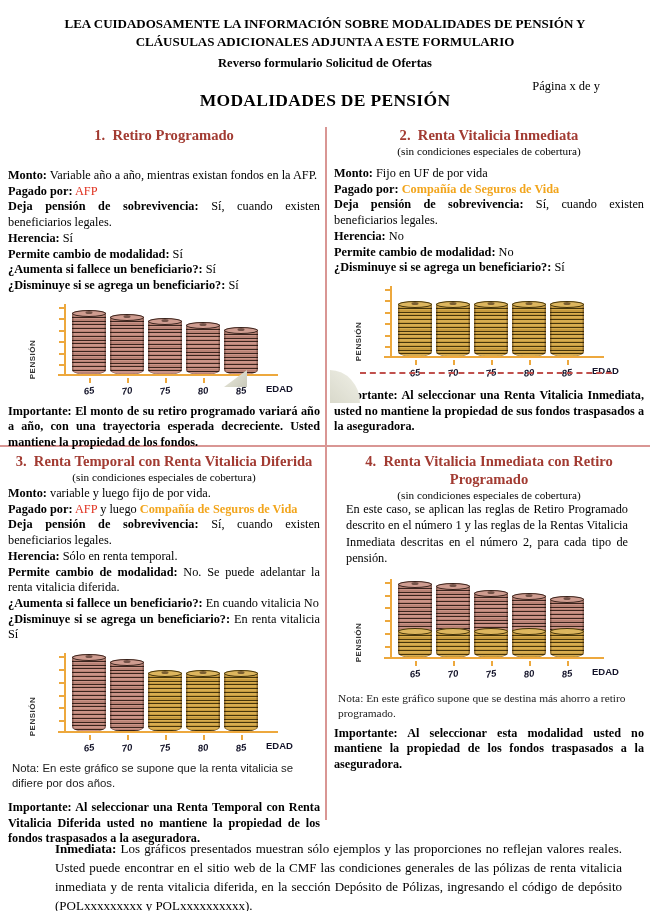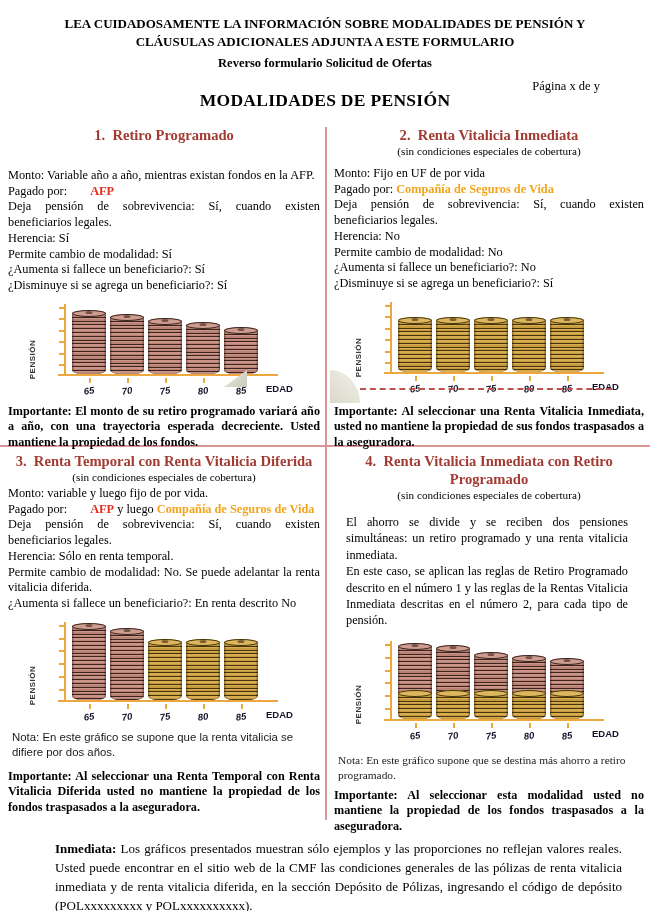--- a/index.html
+++ b/index.html
@@ -22,22 +22,22 @@
   .quadrant{position:absolute;font-size:12.3px;}
   #q1{left:8px;  top:126px;width:312px;height:317px;}
   #q2{left:334px;top:126px;width:310px;height:317px;}
   #q3{left:8px;  top:452px;width:312px;height:370px;}
   #q4{left:334px;top:452px;width:310px;height:370px;}
   .qtitle{text-align:center;color:var(--title-red);font-weight:bold;
           font-size:14.6px;line-height:18px;}
   .qsubtitle{text-align:center;font-size:11.2px;margin-top:1px;}
   .facts{text-align:justify;line-height:15.7px;}
   .fact{margin:0;}
-  .fact b{font-weight:normal;}
-  .c-afp{color:var(--afp-red);font-weight:bold;margin-left:20px;}
+  .fact b{font-weight:bold;}
+  .c-afp{color:var(--afp-red);font-weight:normal;}
   .c-gold{color:var(--gold);font-weight:bold;}
   .paragraph{text-align:justify;line-height:16.4px;margin:0;padding:0 16px 0 12px;}
   .importante{font-weight:bold;text-align:justify;line-height:15.6px;font-size:12.2px;margin:0;}
   .nota{font-family:"Liberation Sans",sans-serif;font-size:11.4px;line-height:15px;
         color:#1a1a1a;margin:0;padding-left:4px;}
   
   .chart{position:relative;width:286px;}
   .ch-q1{height:92px;margin:8px 0 0 14px;}
   .ch-q2{height:92px;margin:8px 0 0 14px;}
   .ch-q3{height:100px;margin:8px 0 0 14px;}
@@ -147,21 +147,20 @@
 
 <div class="quadrant" id="q2">
   <div class="qtitle">2.&nbsp;&nbsp;Renta Vitalicia Inmediata</div>
   <div class="qsubtitle">(sin condiciones especiales de cobertura)</div>
   <div class="facts" style="margin-top:9px;">
       <p class="fact"><b>Monto:</b><span> Fijo en UF de por vida</span></p>
       <p class="fact"><b>Pagado por:</b><span> </span><span class="c-gold">Compañía de Seguros de Vida</span></p>
       <p class="fact"><b>Deja pensión de sobrevivencia:</b><span> Sí, cuando existen beneficiarios legales.</span></p>
       <p class="fact"><b>Herencia:</b><span> No</span></p>
       <p class="fact"><b>Permite cambio de modalidad:</b><span> No</span></p>
-      <p class="fact"><b>¿Aumenta si fallece un beneficiario?:</b><span> No</span></p>
       <p class="fact"><b>¿Disminuye si se agrega un beneficiario?:</b><span> Sí</span></p>
     </div>
   <div class="chart ch-q2">
       <div class="ylabel">PENSIÓN</div>
       <div class="yaxis">
         <div class="ytick" style="top: 4%;"></div>
         <div class="ytick" style="top: 20%;"></div>
         <div class="ytick" style="top: 36%;"></div>
         <div class="ytick" style="top: 52%;"></div>
         <div class="ytick" style="top: 68%;"></div>
@@ -202,21 +201,22 @@
 
 <div class="quadrant" id="q3">
   <div class="qtitle">3.&nbsp;&nbsp;Renta Temporal con Renta Vitalicia Diferida</div>
   <div class="qsubtitle">(sin condiciones especiales de cobertura)</div>
   <div class="facts" style="margin-top:3px;">
       <p class="fact"><b>Monto:</b><span> variable y luego fijo de por vida.</span></p>
       <p class="fact"><b>Pagado por:</b><span> </span><span class="c-afp">AFP</span><span> y luego </span><span class="c-gold">Compañía de Seguros de Vida</span></p>
       <p class="fact"><b>Deja pensión de sobrevivencia:</b><span> Sí, cuando existen beneficiarios legales.</span></p>
       <p class="fact"><b>Herencia:</b><span> Sólo en renta temporal.</span></p>
       <p class="fact"><b>Permite cambio de modalidad:</b><span> No. Se puede adelantar la renta vitalicia diferida.</span></p>
-      <p class="fact"><b>¿Aumenta si fallece un beneficiario?:</b><span> En renta descrito No</span></p>
+      <p class="fact"><b>¿Aumenta si fallece un beneficiario?:</b><span> En cuando vitalicia No</span></p>
+      <p class="fact"><b>¿Disminuye si se agrega un beneficiario?:</b><span> En renta vitalicia Sí</span></p>
     </div>
   <div class="chart ch-q3">
       <div class="ylabel">PENSIÓN</div>
       <div class="yaxis">
         <div class="ytick" style="top: 4%;"></div>
         <div class="ytick" style="top: 20%;"></div>
         <div class="ytick" style="top: 36%;"></div>
         <div class="ytick" style="top: 52%;"></div>
         <div class="ytick" style="top: 68%;"></div>
         <div class="ytick" style="top: 84%;"></div>
@@ -249,21 +249,20 @@
       <div class="xcat" style="left: 219px;">85</div>
       <div class="edad" style="left: 244px;">EDAD</div>
     </div>
   <p class="nota" style="margin-top:10px;">Nota: En este gráfico se supone que la renta vitalicia se difiere por dos años.</p>
   <p class="importante" style="margin-top:9px;">Importante: Al seleccionar una Renta Temporal con Renta Vitalicia Diferida usted no mantiene la propiedad de los fondos traspasados a la aseguradora.</p>
 </div>
 
 <div class="quadrant" id="q4">
   <div class="qtitle" style="padding:0 30px;">4.&nbsp;&nbsp;Renta Vitalicia Inmediata con Retiro Programado</div>
   <div class="qsubtitle">(sin condiciones especiales de cobertura)</div>
-  <p class="paragraph" style="margin-top:13px;">El ahorro se divide y se reciben dos pensiones simultáneas: un retiro programado y una renta vitalicia inmediata.</p>
   <p class="paragraph">En este caso, se aplican las reglas de Retiro Programado descrito en el número 1 y las reglas de la Rentas Vitalicia Inmediata descritas en el número 2, para cada tipo de pensión.</p>
   <div class="chart ch-q4">
       <div class="ylabel">PENSIÓN</div>
       <div class="yaxis">
         <div class="ytick" style="top: 4%;"></div>
         <div class="ytick" style="top: 20%;"></div>
         <div class="ytick" style="top: 36%;"></div>
         <div class="ytick" style="top: 52%;"></div>
         <div class="ytick" style="top: 68%;"></div>
         <div class="ytick" style="top: 84%;"></div>

